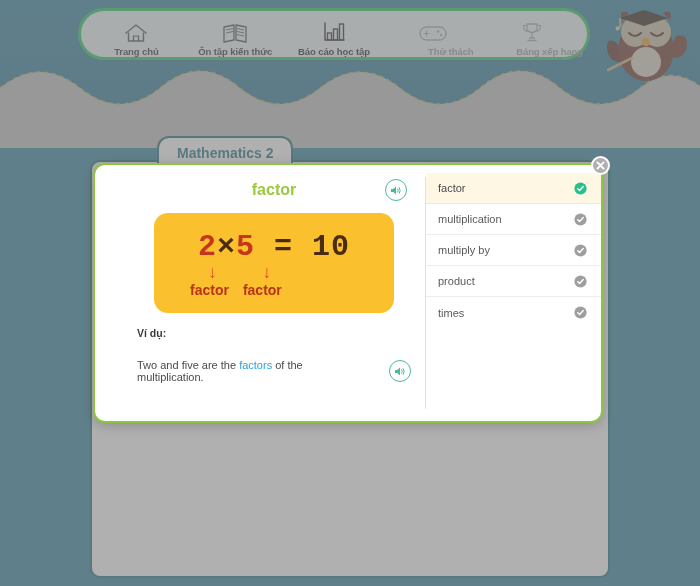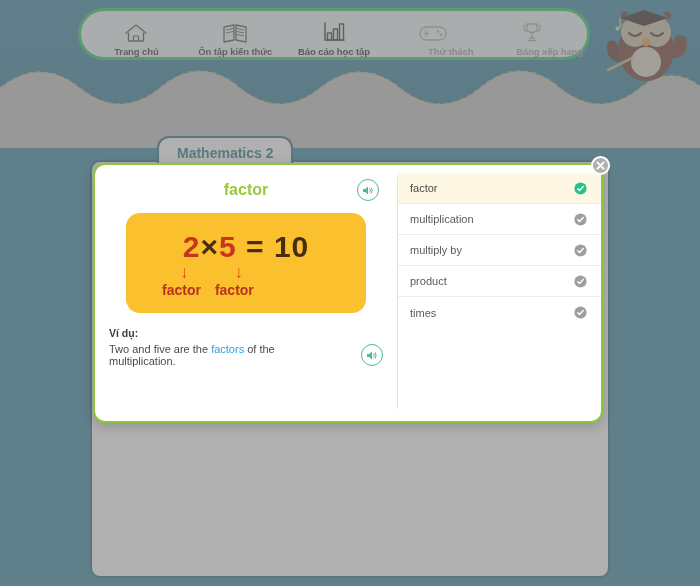--- a/index.html
+++ b/index.html
@@ -146,20 +146,21 @@
   .modal {
     position: absolute;
     left: 93px; top: 163px;
     width: 510px; height: 260px;
     background: #ffffff;
     border: 2px solid #8cc63f;
     border-radius: 12px;
     z-index: 50;
     display: flex;
     box-shadow: 0 3px 12px rgba(0,0,0,0.18);
+    padding-left: 28px;
   }
   .modal-left {
     width: 302px;
     padding: 12px 14px 10px 14px;
     position: relative;
     display: flex;
     flex-direction: column;
   }
   .modal-divider { width: 1px; background: #e2e2e2; margin: 12px 0; }
   .modal-right { flex: 1 1 auto; padding: 8px 0 0 0; }
@@ -200,21 +201,21 @@
     align-items: center;
     justify-content: center;
     padding-top: 4px;
   }
   .eq {
     font-size: 30px;
     font-weight: 800;
     letter-spacing: 1px;
     line-height: 1;
     color: #4a2c12;
-    font-family: Liberation Sans, sans-serif;
+    font-family: Liberation Mono, monospace;
   }
   .eq .f { color: #c6351c; }
   .arrows {
     display: flex;
     justify-content: flex-start;
     width: 168px;
     margin-top: 2px;
     padding-left: 18px;
     gap: 46px;
   }
@@ -224,21 +225,21 @@
     justify-content: flex-start;
     width: 176px;
     gap: 14px;
     padding-left: 4px;
     margin-top: 1px;
   }
   .flabel { font-size: 14px; font-weight: 800; color: #b8351b; }
 
   
   .example { margin-top: 14px; }
-  .ex-label { font-size: 10.5px; font-weight: 700; color: #3b3b3b; margin-bottom: 4px; }
+  .ex-label { font-size: 10.5px; font-weight: 700; color: #3b3b3b; margin-bottom: 20px; }
   .ex-row { display: flex; align-items: center; gap: 24px; }
   .ex-text { font-size: 11px; color: #4a4a4a; }
   .ex-text .hl { color: #2f9fd8; }
 
   
   .word-item {
     display: flex;
     align-items: center;
     justify-content: space-between;
     height: 31px;

